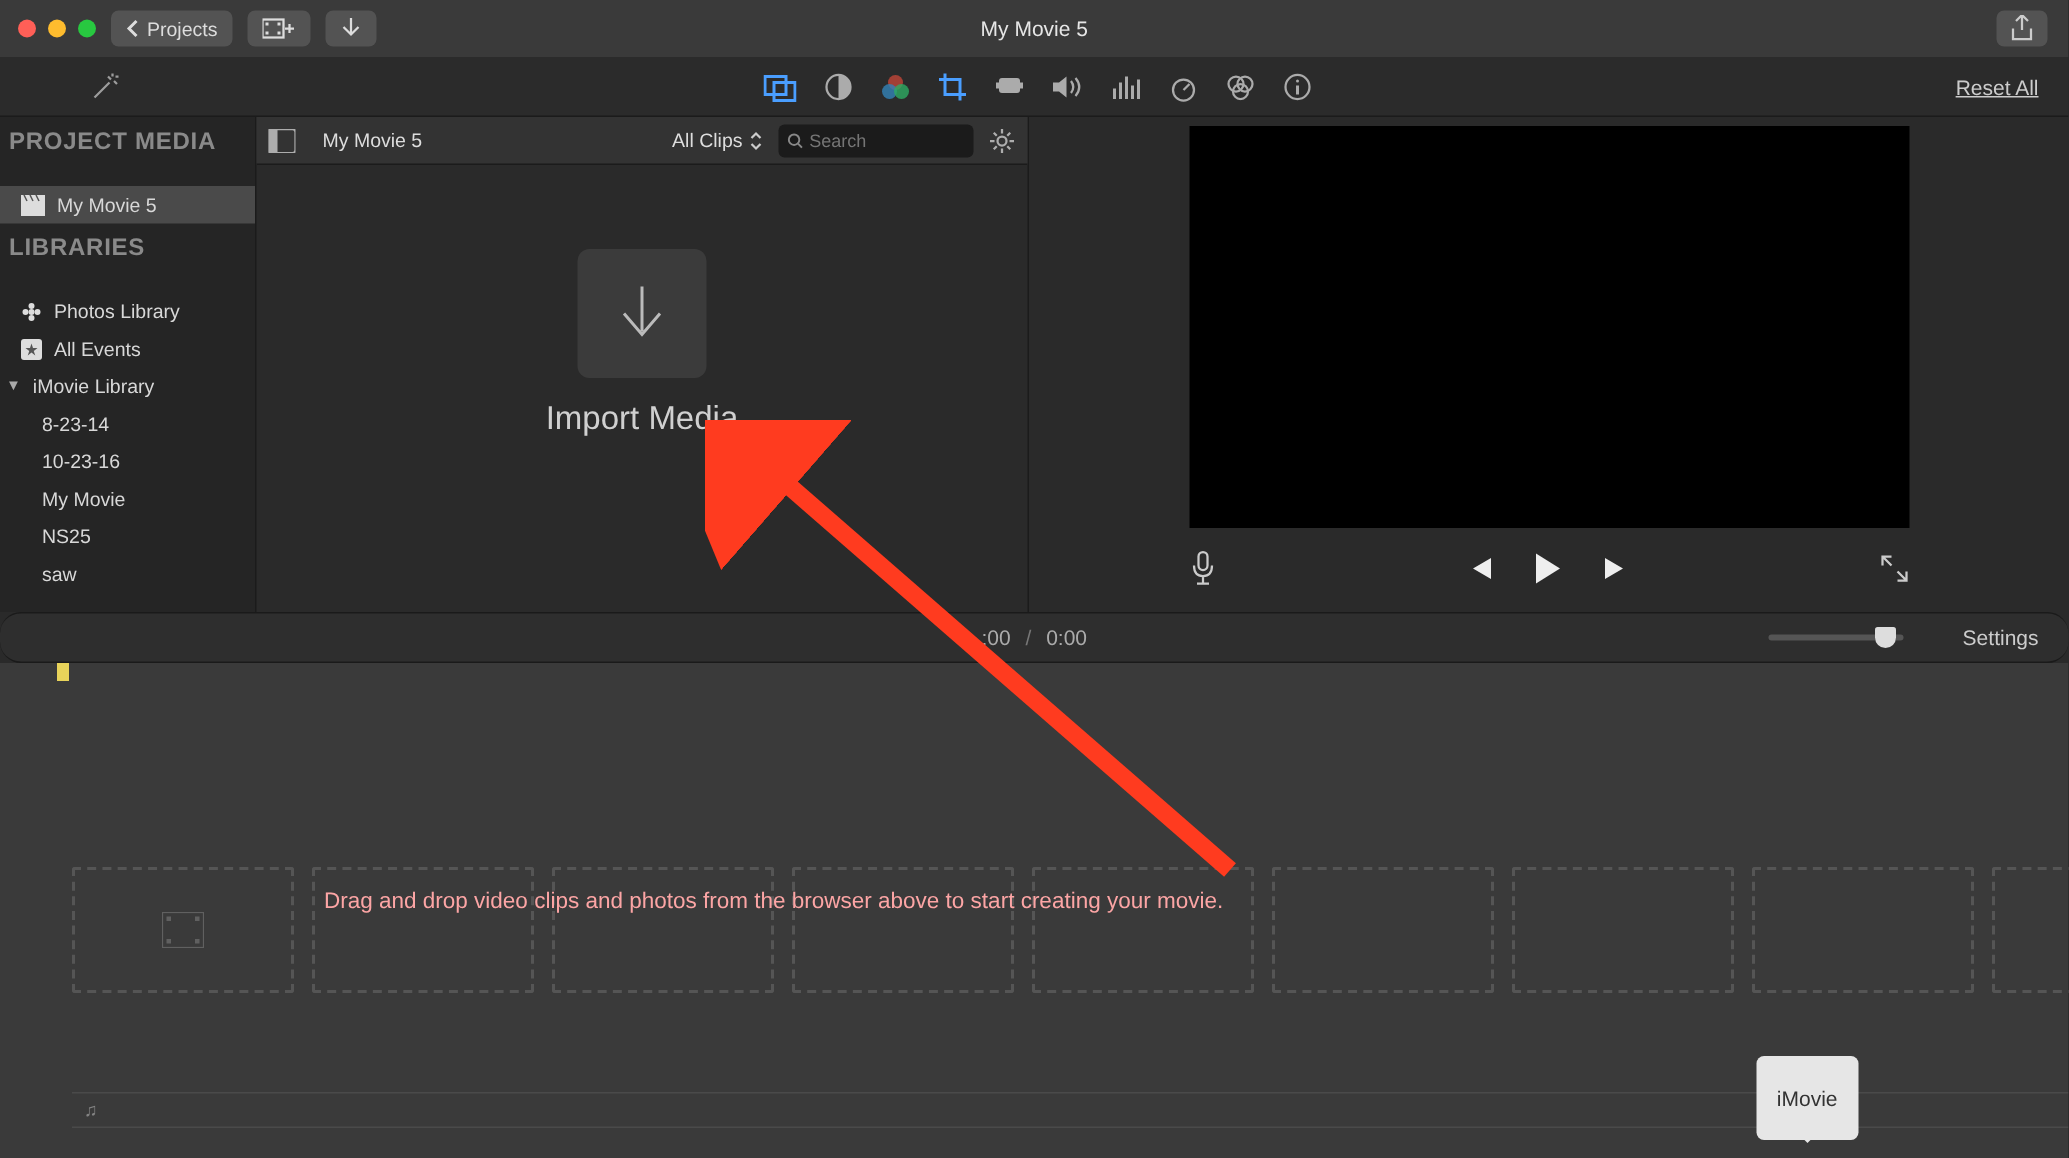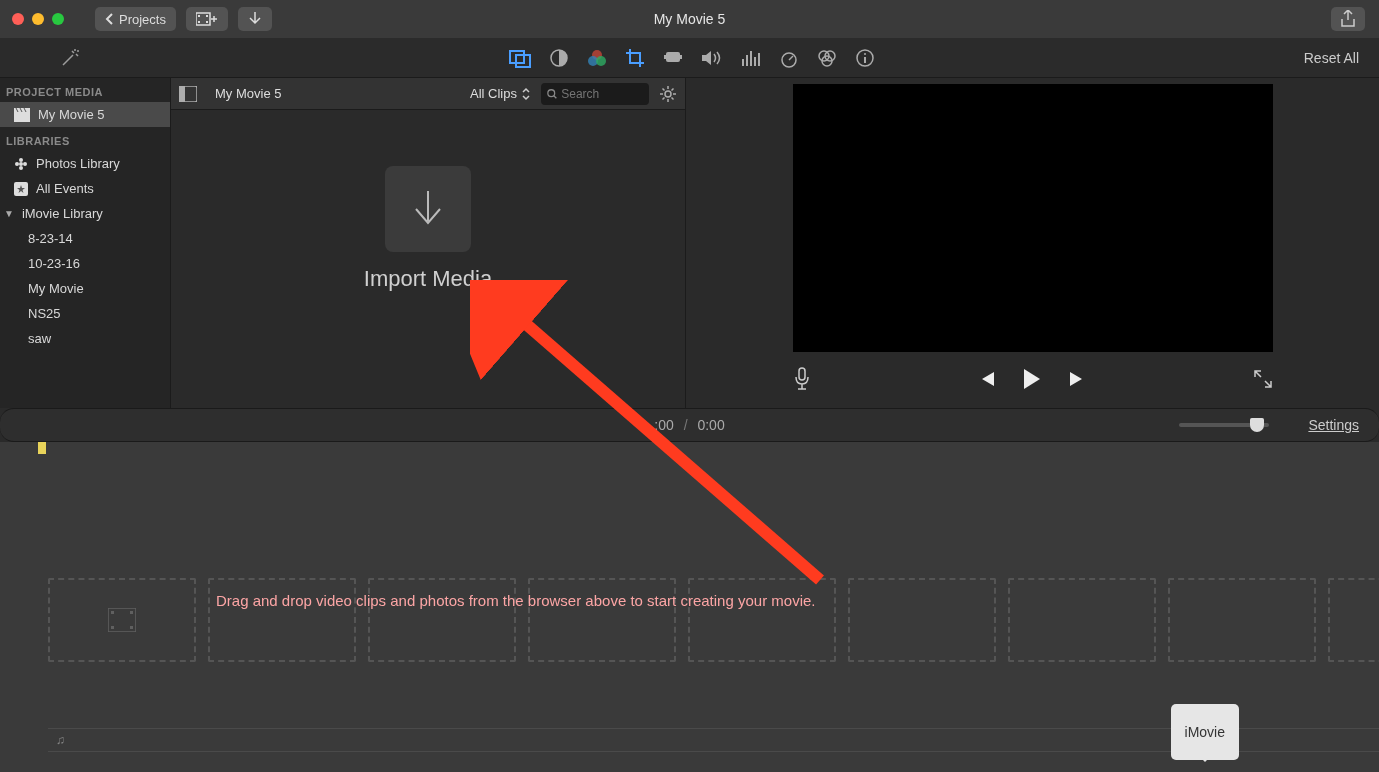--- a/index.html
+++ b/index.html
@@ -5,55 +5,55 @@
 * { margin: 0; padding: 0; box-sizing: border-box; font-family: -apple-system, BlinkMacSystemFont, "Helvetica Neue", sans-serif; }
 body { background: #2a2a2a; width: 1379px; height: 772px; overflow: hidden; color: #ccc; position: relative; }
 
 
 .titlebar { height: 38px; background: #3a3a3a; display: flex; align-items: center; position: relative; }
 .traffic-lights { display: flex; gap: 8px; padding-left: 12px; }
 .tl { width: 12px; height: 12px; border-radius: 50%; }
 .tl.red { background: #ff5f57; }
 .tl.yellow { background: #febc2e; }
 .tl.green { background: #28c840; }
-.tb-buttons { display: flex; gap: 10px; margin-left: 31px; }
+.tb-buttons { display: flex; gap: 10px; margin-left: 10px; }
 .tb-btn { background: #535353; border-radius: 5px; height: 24px; display: flex; align-items: center; padding: 0 10px; color: #ddd; font-size: 13px; gap: 4px; cursor: pointer; }
 .window-title { position: absolute; left: 50%; transform: translateX(-50%); color: #e6e6e6; font-size: 14px; }
 .share-btn { position: absolute; right: 14px; background: #535353; border-radius: 5px; width: 34px; height: 24px; display: flex; align-items: center; justify-content: center; cursor: pointer; }
 
 
 .tabs-row { height: 40px; background: #2b2b2b; display: flex; }
 .tabs-left { width: 686px; display: flex; align-items: center; justify-content: center; gap: 20px; border-bottom: 1px solid #1b1b1b; }
 .tab { padding: 4px 12px; border-radius: 5px; color: #ddd; font-size: 14px; cursor: pointer; }
 .tab.active { background: #5a5a5a; color: #fff; }
 .tabs-right { flex: 1; display: flex; align-items: center; justify-content: space-between; padding: 0 20px 0 60px; border-bottom: 1px solid #1b1b1b; }
 .wand-icon { opacity: 0.7; cursor: pointer; }
 .adjust-icons { display: flex; gap: 18px; align-items: center; }
 .adj-icon { opacity: 0.8; cursor: pointer; }
 .adj-icon.active { opacity: 1; }
-.reset-all { color: #ccc; font-size: 14px; cursor: pointer; }
+.reset-all { color: #ccc; font-size: 14px; cursor: pointer; text-decoration: underline; }
 
 
 .main { display: flex; height: 330px; }
 
 
 .sidebar { width: 170px; background: #252525; overflow-y: auto; font-size: 13px; }
-.sb-section { padding: 8px 6px 4px 6px; color: #8a8a8a; font-weight: 600; font-size: 11px; letter-spacing: 0.5px; }
+.sb-section { padding: 8px 6px 20px 6px; color: #8a8a8a; font-weight: 600; font-size: 16px; letter-spacing: 0.5px; }
 .sb-item { padding: 5px 8px 5px 14px; display: flex; align-items: center; gap: 8px; color: #d8d8d8; cursor: pointer; }
 .sb-item.selected { background: #4a4a4a; }
 .sb-item.child { padding-left: 28px; }
 .sb-disclosure { color: #aaa; font-size: 10px; }
 
 
 .browser { flex: 1; max-width: 516px; border-left: 1px solid #1b1b1b; border-right: 1px solid #1b1b1b; display: flex; flex-direction: column; }
 .browser-header { height: 32px; background: #333; border-bottom: 1px solid #1b1b1b; display: flex; align-items: center; padding: 0 8px; gap: 10px; }
 .layout-toggle { cursor: pointer; opacity: 0.8; }
 .breadcrumb { color: #ddd; font-size: 13px; flex: 0 0 auto; margin-left: 8px; }
 .clips-filter { margin-left: auto; display: flex; align-items: center; gap: 4px; color: #ddd; font-size: 13px; cursor: pointer; }
-.search-box { background: #1b1b1b; border-radius: 4px; height: 22px; width: 108px; display: flex; align-items: center; padding: 0 6px; gap: 4px; }
+.search-box { background: #1b1b1b; border-radius: 4px; height: 22px; width: 130px; display: flex; align-items: center; padding: 0 6px; gap: 4px; }
 .search-box input { background: transparent; border: none; outline: none; color: #ccc; font-size: 12px; width: 100%; }
 .gear-btn { cursor: pointer; opacity: 0.8; }
 .browser-body { flex: 1; display: flex; flex-direction: column; align-items: center; justify-content: center; gap: 14px; }
 .import-tile { width: 86px; height: 86px; background: #3b3b3b; border-radius: 8px; display: flex; align-items: center; justify-content: center; cursor: pointer; margin-top: -60px; }
 .import-label { color: #d0d0d0; font-size: 22px; }
 
 
 .preview { flex: 1; display: flex; flex-direction: column; align-items: center; padding: 8px 20px; }
 .preview-canvas { width: 480px; height: 270px; background: #000; margin-top: -2px; }
 .preview-controls { width: 480px; height: 42px; display: flex; align-items: center; justify-content: space-between; margin-top: 6px; }
@@ -61,21 +61,21 @@
 .playback { display: flex; gap: 26px; align-items: center; }
 .playback .pbtn { cursor: pointer; }
 .fullscreen-btn { cursor: pointer; opacity: 0.9; }
 
 
 .timeline-header { height: 34px; background: #2e2e2e; border-top: 1px solid #1a1a1a; border-bottom: 1px solid #1a1a1a; display: flex; align-items: center; padding: 0 20px; position: relative; border-radius: 14px; }
 .time-display { position: absolute; left: 50%; transform: translateX(-50%); color: #aaa; font-size: 14px; }
 .time-display .sep { margin: 0 6px; color: #777; }
 .zoom-slider { position: absolute; right: 110px; width: 90px; height: 4px; background: #555; border-radius: 2px; }
 .zoom-thumb { position: absolute; right: 12px; top: -5px; width: 14px; height: 14px; background: #ddd; border-radius: 2px 2px 8px 8px; transform: translateX(50%); }
-.settings-link { position: absolute; right: 20px; color: #ccc; font-size: 14px; cursor: pointer; text-decoration: underline; }
+.settings-link { position: absolute; right: 20px; color: #ccc; font-size: 14px; cursor: pointer; }
 
 
 .timeline { flex: 1; background: #3a3a3a; position: relative; height: 330px; padding-top: 16px; }
 .playhead-marker { position: absolute; left: 38px; top: 0; width: 8px; height: 12px; background: #e8d35a; }
 .placeholder-row { display: flex; gap: 12px; padding: 120px 48px 0 48px; position: relative; }
 .ph-cell { width: 148px; height: 84px; border: 2px dashed #555; border-radius: 2px; flex-shrink: 0; display: flex; align-items: center; justify-content: center; }
 .film-icon { opacity: 0.4; }
 .timeline-hint { position: absolute; left: 216px; top: 150px; color: #fca5a5; font-size: 15px; }
 .audio-track { position: absolute; bottom: 20px; left: 48px; right: 0; height: 24px; border-top: 1px solid #4a4a4a; border-bottom: 1px solid #4a4a4a; display: flex; align-items: center; padding-left: 8px; }
 .audio-track .note { opacity: 0.5; font-size: 12px; }

